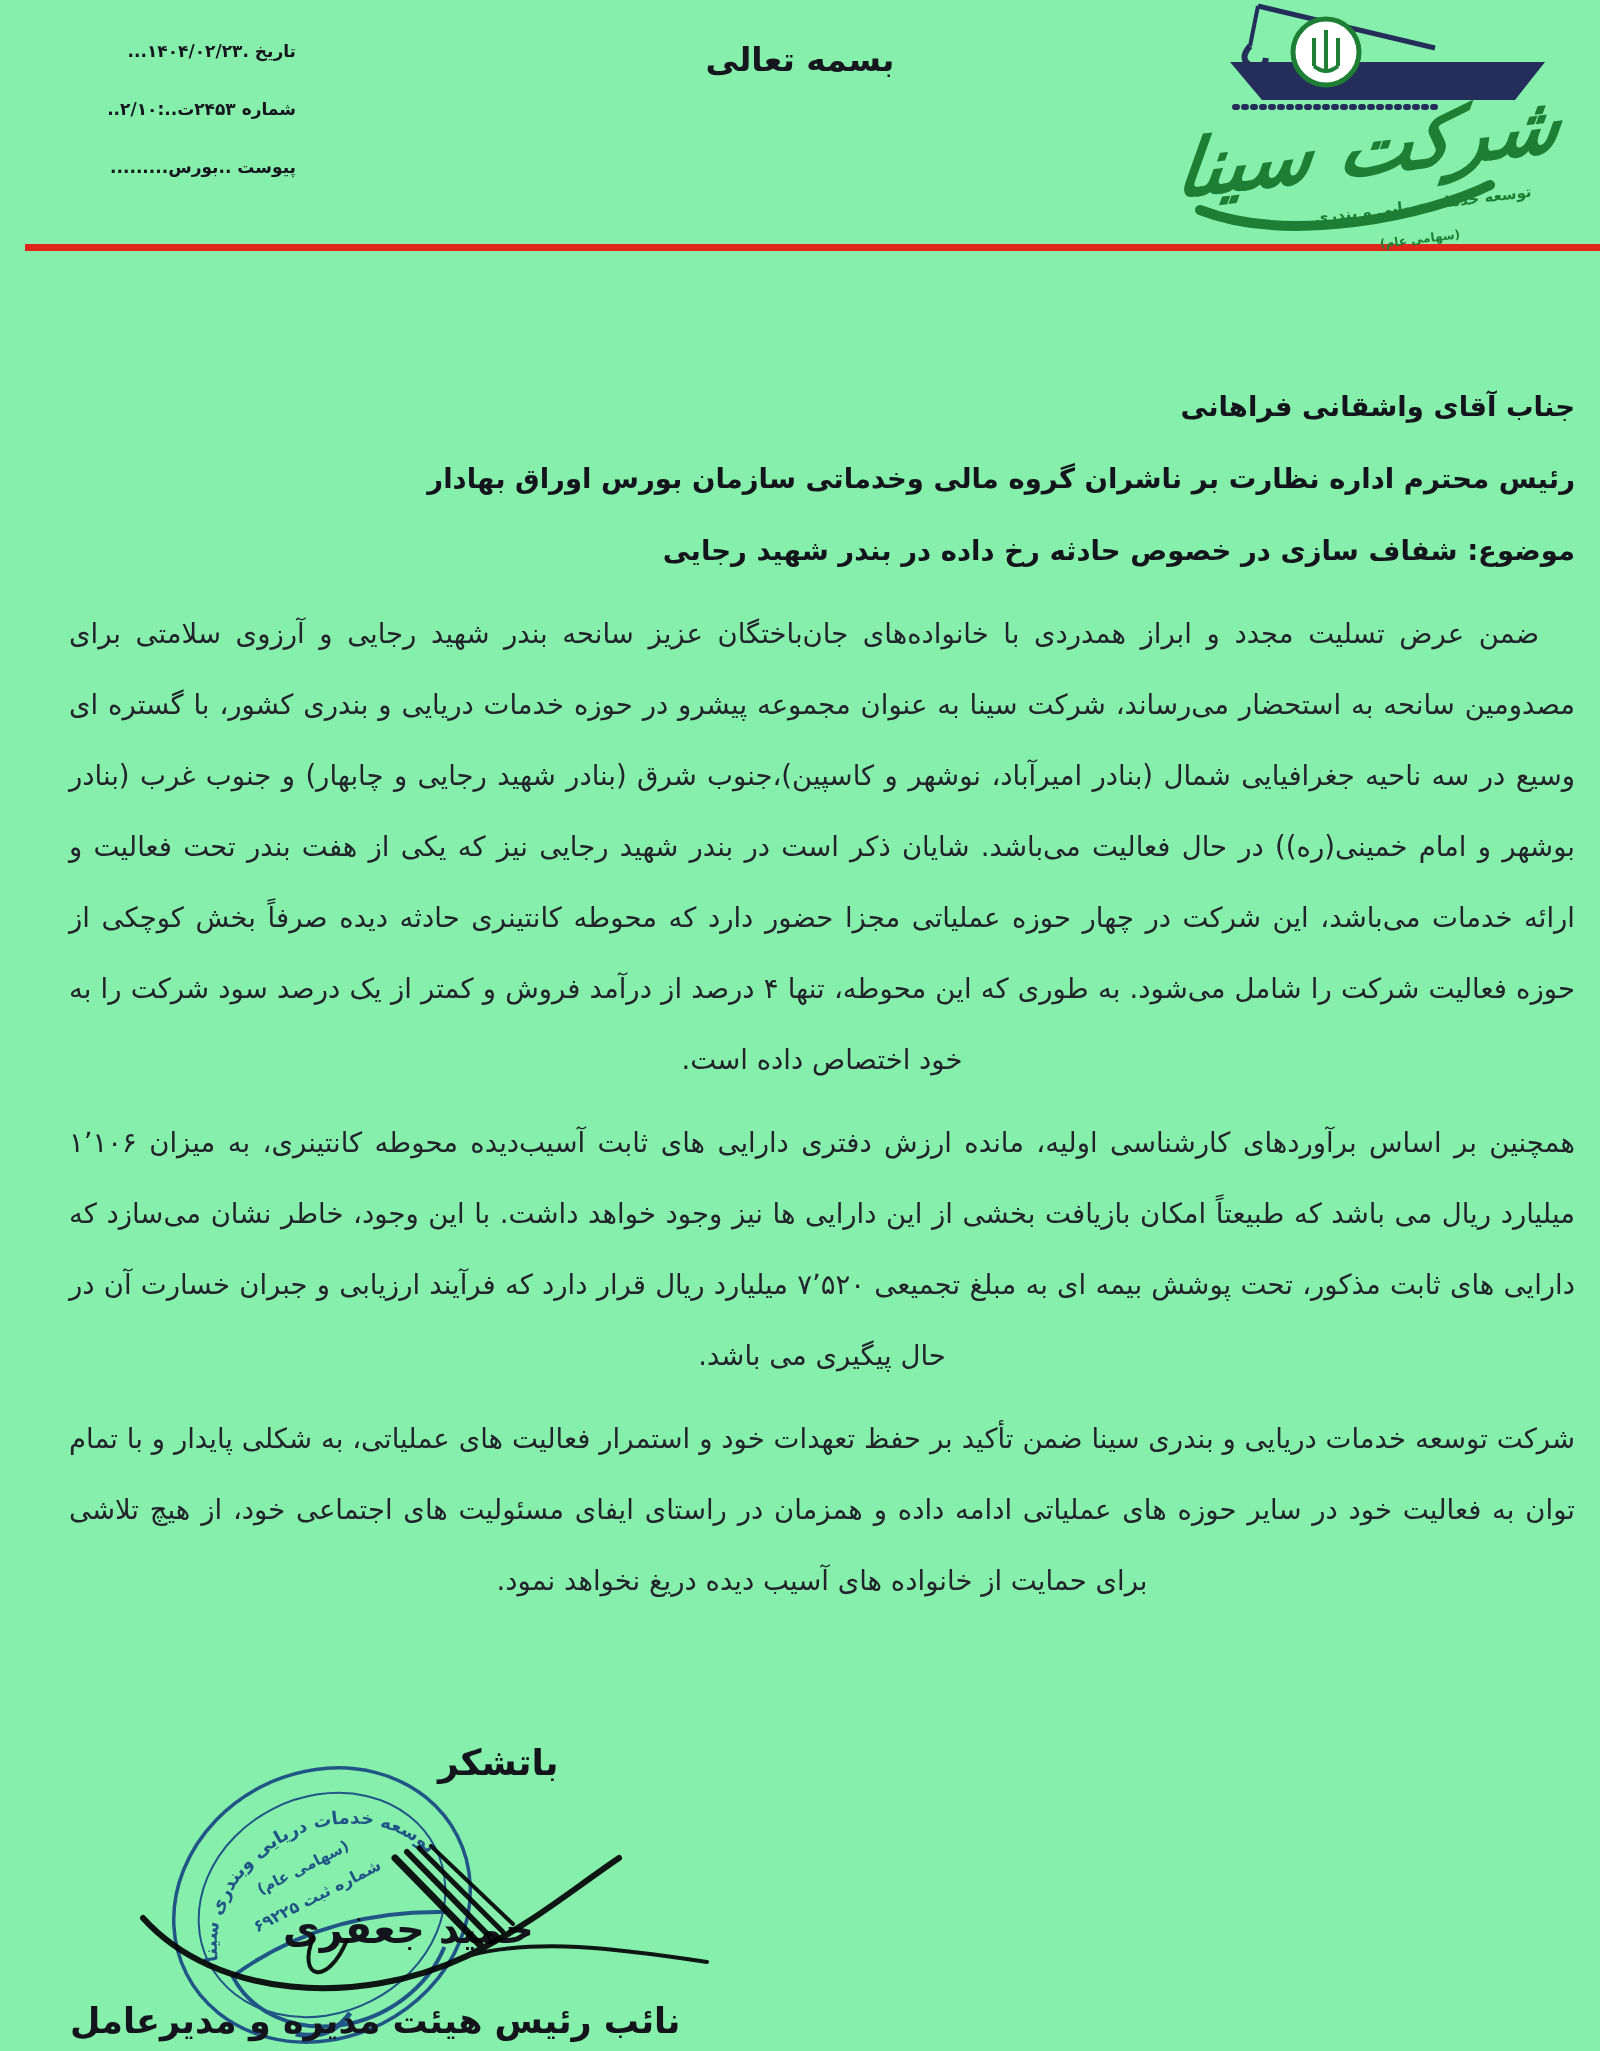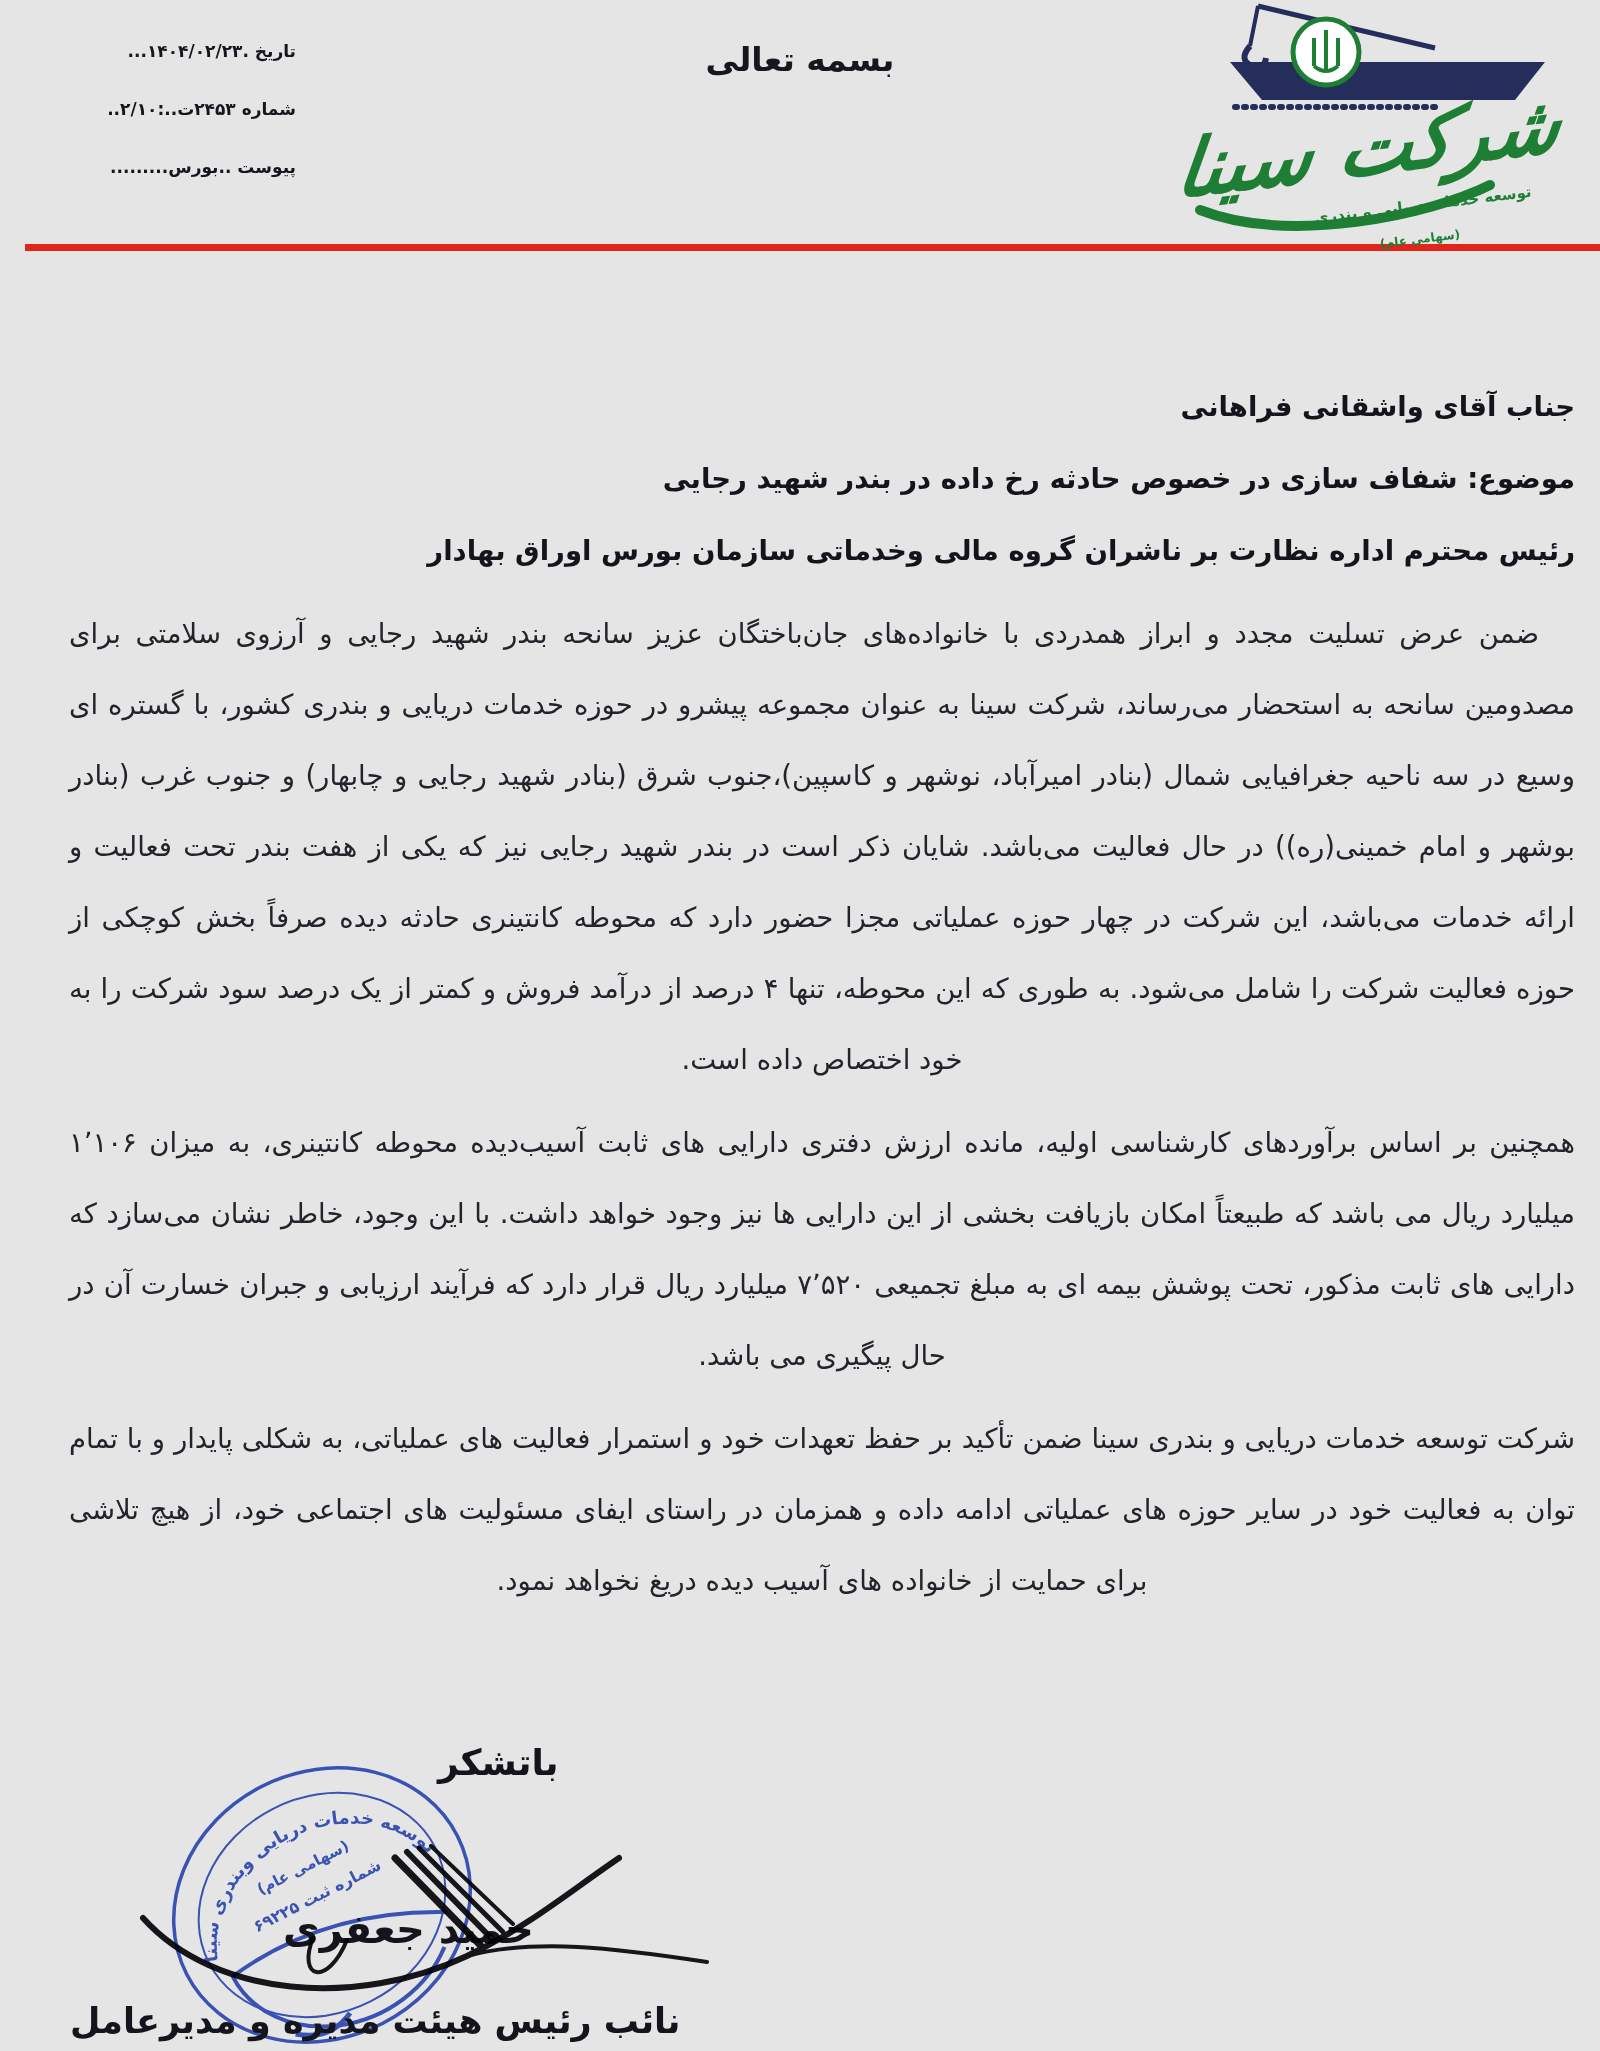--- a/index.html
+++ b/index.html
@@ -1,18 +1,18 @@
 <!DOCTYPE html>
 <html lang="fa" dir="rtl"><head>
 <meta charset="utf-8">
 <style>
   html,body{margin:0;padding:0;background:#9a9a9a;}
   .page{
     position:relative;width:1600px;height:2051px;margin:0 auto;
-    background:#e5e5e5;overflow:hidden;
+    background:#86efac;overflow:hidden;
     font-family:"DejaVu Sans",sans-serif;color:#23232b;direction:rtl;
   }
   
   .meta{position:absolute;top:38px;left:26px;width:270px;direction:rtl;text-align:right;}
   .meta .row{font-weight:bold;font-size:17px;line-height:26px;margin-bottom:32px;color:#16161f;letter-spacing:.2px;white-space:nowrap;}
   
   .bismillah{position:absolute;top:40px;left:690px;width:220px;text-align:center;
     font-weight:bold;font-size:33px;color:#16161f;}
   
   .logo{position:absolute;top:0;right:0;width:470px;height:285px;z-index:3;}
@@ -80,22 +80,22 @@
     </svg>
     <div class="logo-script">شرکت سینا</div>
     <div class="logo-sub">توسعه خدمات دریایی و بندری</div>
     <div class="logo-legal">(سهامی عام)</div>
   </div>
 
   <div class="rule"></div>
 
   <div class="body">
     <div class="h-line">جناب آقای واشقانی فراهانی</div>
+    <div class="h-line">رئیس محترم اداره نظارت بر ناشران گروه مالی وخدماتی سازمان بورس اوراق بهادار</div>
     <div class="h-line">موضوع: شفاف سازی در خصوص حادثه رخ داده در بندر شهید رجایی</div>
-    <div class="h-line">رئیس محترم اداره نظارت بر ناشران گروه مالی وخدماتی سازمان بورس اوراق بهادار</div>
     <p class="indent">ضمن عرض تسلیت مجدد و ابراز همدردی با خانواده‌های جان‌باختگان عزیز سانحه بندر شهید رجایی و آرزوی سلامتی برای مصدومین سانحه به استحضار می‌رساند، شرکت سینا به عنوان مجموعه پیشرو در حوزه خدمات دریایی و بندری کشور، با گستره ای وسیع در سه ناحیه جغرافیایی شمال (بنادر امیرآباد، نوشهر و کاسپین)،جنوب شرق (بنادر شهید رجایی و چابهار) و جنوب غرب (بنادر بوشهر و امام خمینی(ره)) در حال فعالیت می‌باشد. شایان ذکر است در بندر شهید رجایی نیز که یکی از هفت بندر تحت فعالیت و ارائه خدمات می‌باشد، این شرکت در چهار حوزه عملیاتی مجزا حضور دارد که محوطه کانتینری حادثه دیده صرفاً بخش کوچکی از حوزه فعالیت شرکت را شامل می‌شود. به طوری که این محوطه، تنها ۴ درصد از درآمد فروش و کمتر از یک درصد سود شرکت را به خود اختصاص داده است.</p>
     <p>همچنین بر اساس برآوردهای کارشناسی اولیه، مانده ارزش دفتری دارایی های ثابت آسیب‌دیده محوطه کانتینری، به میزان ۱٬۱۰۶ میلیارد ریال می باشد که طبیعتاً امکان بازیافت بخشی از این دارایی ها نیز وجود خواهد داشت. با این وجود، خاطر نشان می‌سازد که دارایی های ثابت مذکور، تحت پوشش بیمه ای به مبلغ تجمیعی ۷٬۵۲۰ میلیارد ریال قرار دارد که فرآیند ارزیابی و جبران خسارت آن در حال پیگیری می باشد.</p>
     <p>شرکت توسعه خدمات دریایی و بندری سینا ضمن تأکید بر حفظ تعهدات خود و استمرار فعالیت های عملیاتی، به شکلی پایدار و با تمام توان به فعالیت خود در سایر حوزه های عملیاتی ادامه داده و همزمان در راستای ایفای مسئولیت های اجتماعی خود، از هیچ تلاشی برای حمایت از خانواده های آسیب دیده دریغ نخواهد نمود.</p>
   </div>
 
   <div class="thanks">باتشکر</div>
 
   <svg class="stamp" viewBox="0 0 420 291">
     <g transform="rotate(-27 210 145)" fill="none" stroke="#3f5bc7">
       <ellipse cx="210" cy="145" rx="152" ry="133" stroke-width="3.5"></ellipse>

